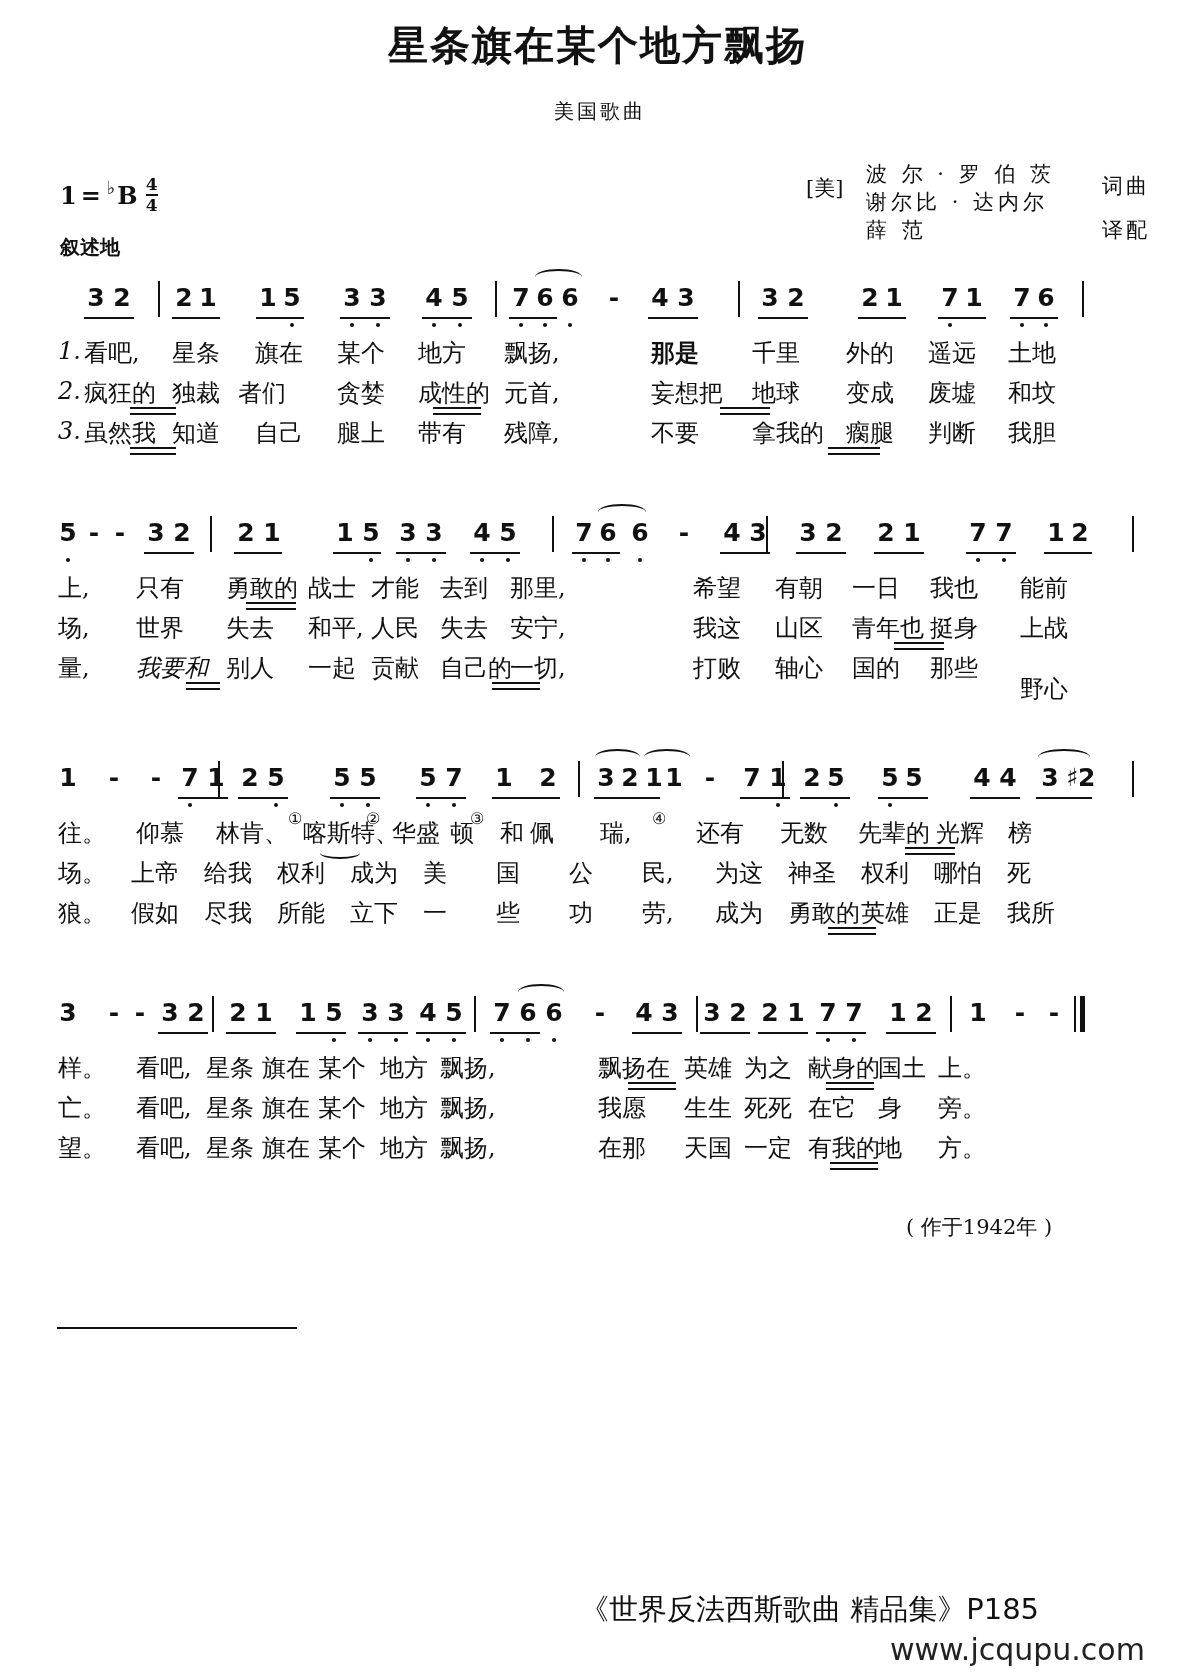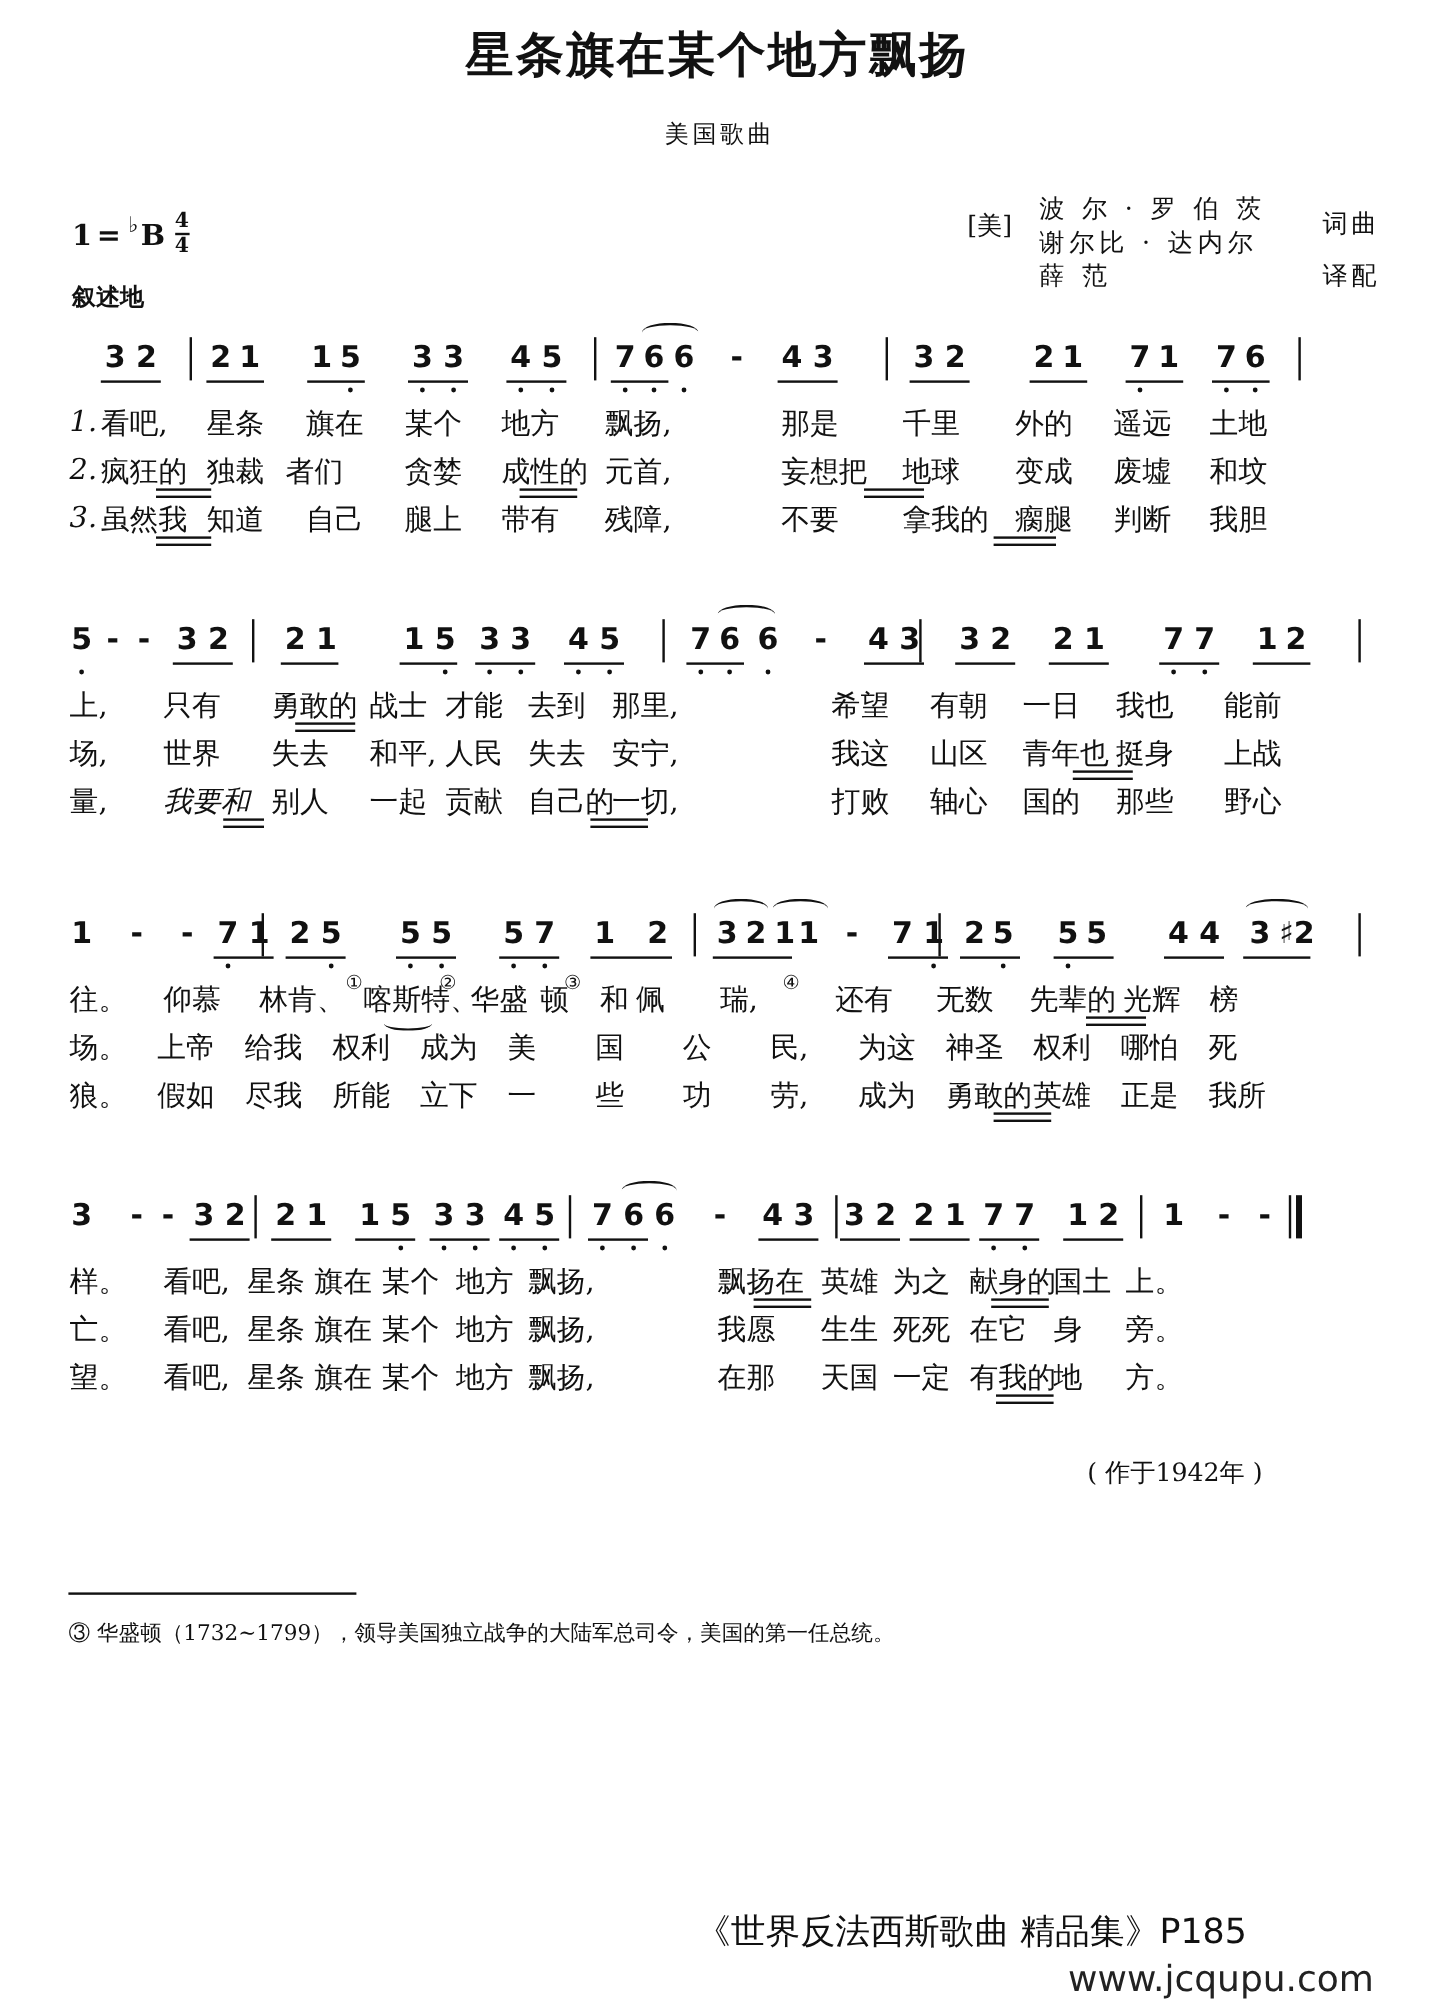--- a/index.html
+++ b/index.html
@@ -127,21 +127,21 @@
         <span class="slur" style="left: 535px; width: 47px; top: -6px;"></span>
       </div>
       <div class="lyric-row" style="top: 62px;">
         <span class="w" style="left: 58px; font-style: italic;">1.</span>
         <span class="w" style="left: 84px;">看吧,</span>
         <span class="w" style="left: 172px;">星条</span>
         <span class="w" style="left: 255px;">旗在</span>
         <span class="w" style="left: 337px;">某个</span>
         <span class="w" style="left: 418px;">地方</span>
         <span class="w" style="left: 504px;">飘扬,</span>
-        <span class="w" style="left: 651px;">那是</span>
+        <span class="w" style="left: 651px; font-weight: bold;">那是</span>
         <span class="w" style="left: 752px; font-family: Liberation Serif, serif;">千里</span>
         <span class="w" style="left: 846px;">外的</span>
         <span class="w" style="left: 928px;">遥远</span>
         <span class="w" style="left: 1008px;">土地</span>
       </div>
       <div class="lyric-row" style="top: 102px;">
         <span class="w" style="left: 58px; font-style: italic;">2.</span>
         <span class="w" style="left: 84px;">疯狂的</span>
         <span class="w" style="left: 172px;">独裁</span>
         <span class="w" style="left: 238px;">者们</span>
@@ -255,21 +255,21 @@
         <span class="w" style="left: 136px; font-style: italic;">我要和</span>
         <span class="w" style="left: 226px;">别人</span>
         <span class="w" style="left: 308px;">一起</span>
         <span class="w" style="left: 371px;">贡献</span>
         <span class="w" style="left: 440px;">自己的</span>
         <span class="w" style="left: 510px;">一切,</span>
         <span class="w" style="left: 693px;">打败</span>
         <span class="w" style="left: 775px;">轴心</span>
         <span class="w" style="left: 852px;">国的</span>
         <span class="w" style="left: 930px;">那些</span>
-        <span class="w" style="left: 1020px;">野心</span>
+        <span class="w" style="left: 1020px; margin-top: 21px;">野心</span>
         <span class="dul" style="left: 186px; width: 34px; top: 30px;"></span>
         <span class="dul" style="left: 492px; width: 48px; top: 30px;"></span>
       </div>
     </div>
     <div class="system" style="top: 755px; height: 200px;">
       <div class="notes">
         <span class="n" style="left: 58px;">1</span>
         <span class="n" style="left: 104px;">-</span>
         <span class="n" style="left: 146px;">-</span>
         <span class="n" style="left: 180px;">7<span class="dot"></span></span>
@@ -470,16 +470,15 @@
         <span class="w" style="left: 878px;">地</span>
         <span class="w" style="left: 938px;">方。</span>
         <span class="dul" style="left: 830px; width: 48px; top: 30px;"></span>
       </div>
     </div>
   </div>
 
 <div class="composed">( 作于1942年 )</div>
 <div class="fn-rule"></div>
 <div class="footnotes">
-  <div>③ 华盛顿（1732~1799），领导美国独立战争的大陆军总司令，美国的第一任总统。</div>
 </div>
 <div class="source">《世界反法西斯歌曲 精品集》P185</div>
 <div class="watermark">www.jcqupu.com</div>
 
 </body></html>

